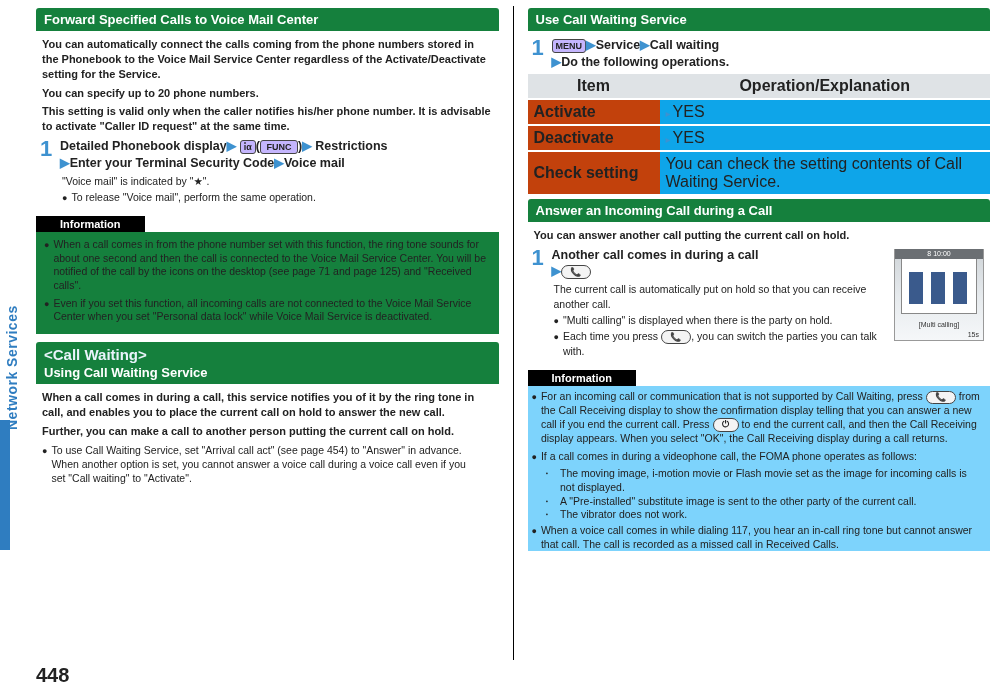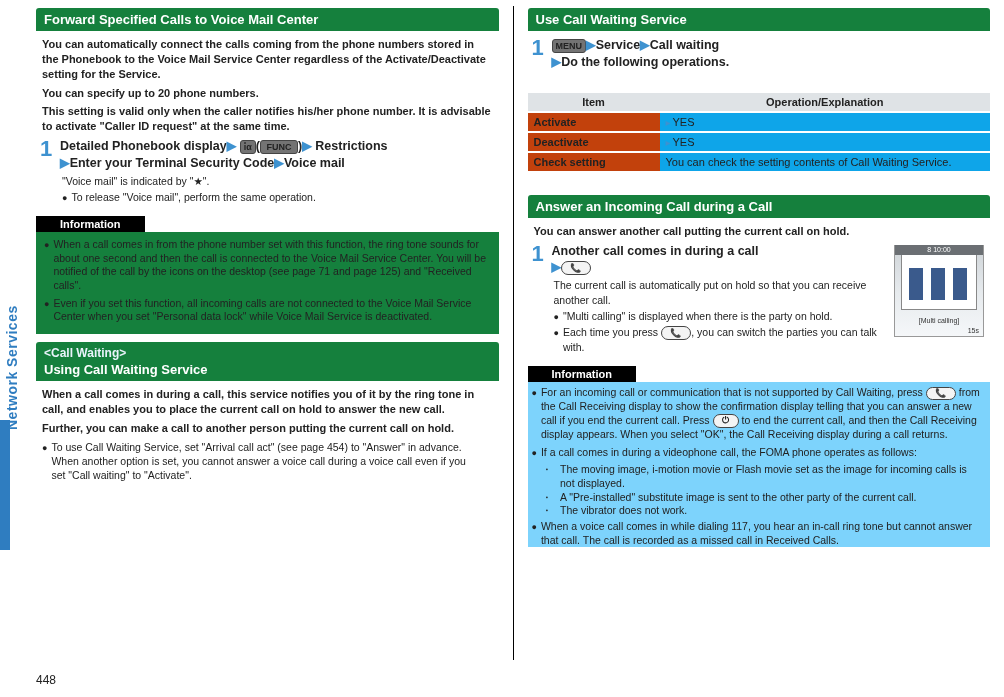--- a/index.html
+++ b/index.html
@@ -24,54 +24,54 @@
   .divider{width:1px;background:#000;}
   .hband{
     background:#15803d;
     color:#fff;
     font-weight:bold;
     font-size:13px;
     padding:4px 8px;
     border-radius:3px 3px 0 0;
     margin:2px 0 6px 0;
   }
-  .hband .sup{display:block;font-size:12px;font-weight:bold;color:#e9f3fb;margin-bottom:2px;}
+  .hband .sup{display:block;font-size:15px;font-weight:bold;color:#e9f3fb;margin-bottom:2px;}
   .boldblock{font-weight:bold;margin:4px 6px 4px 6px;line-height:1.35;}
   .step{display:flex;gap:6px;margin:4px 4px 0 4px;}
   .stepnum{color:#3e92d0;font-weight:bold;font-size:22px;line-height:1;min-width:14px;}
   .stepbody{font-weight:bold;font-size:12.5px;line-height:1.35;}
   .tri{color:#3e92d0;}
   .keyicon{
     display:inline-block;border:1px solid #444;border-radius:3px;
-    padding:0 3px;font-size:9px;font-weight:bold;background:#737373;vertical-align:middle;
+    padding:0 3px;font-size:9px;font-weight:bold;background:#c4b5fd;vertical-align:middle;
   }
   .keyround{
     display:inline-block;border:1px solid #444;border-radius:10px;
     padding:0 6px;font-size:9px;font-weight:bold;background:#f4f4f4;vertical-align:middle;
   }
   .sub{margin:2px 20px 2px 26px;font-size:10.5px;line-height:1.35;}
   .dot{display:flex;gap:4px;}
   .dot .b::before{content:"●";font-size:9px;color:#222;position:relative;top:0;}
   .dot .t{flex:1;}
   .infohead{background:#000;color:#fff;display:inline-block;font-weight:bold;padding:2px 24px;font-size:11px;margin:6px 0 0 0;}
   .infobox{background:#15803d;padding:6px 8px;margin:0 0 8px 0;}
   .infobox .dot{margin-bottom:4px;font-size:10.5px;line-height:1.3;}
-  table.ops{width:100%;border-collapse:collapse;font-size:11px;margin:22px 0;}
+  table.ops{width:100%;border-collapse:collapse;font-size:16px;margin:3px 0;}
   table.ops th{background:#dfe3e6;font-weight:bold;padding:3px 6px;text-align:center;}
   table.ops td{background:#0ea5e9;padding:3px 6px;}
   table.ops tr td:first-child{font-weight:bold;width:120px;background:#c2410c;}
   table.ops tr{border-bottom:2px solid #fff;}
   .sidevert{
     position:absolute;left:4px;top:430px;transform:rotate(-90deg);transform-origin:left top;
     color:#2f7dc0;font-weight:bold;font-size:14px;letter-spacing:0.5px;
   }
   .sidetab{
     position:absolute;left:0;top:420px;width:10px;height:130px;background:#2f7dc0;
   }
-  .pagenum{position:absolute;left:36px;bottom:10px;font-size:12px;}
+  .pagenum{position:absolute;left:36px;bottom:10px;font-size:20px;font-weight:bold;}
   .screenshot{
     float:right;width:88px;height:90px;background:#ddd;border:1px solid #999;
     background-image:linear-gradient(#cfd4d8, #e6eaed 50%, #f5f7f9);
     margin:2px 6px 4px 6px;
     position:relative;
     font-size:7px;
     color:#333;
     text-align:center;
   }
   .screenshot::before{

